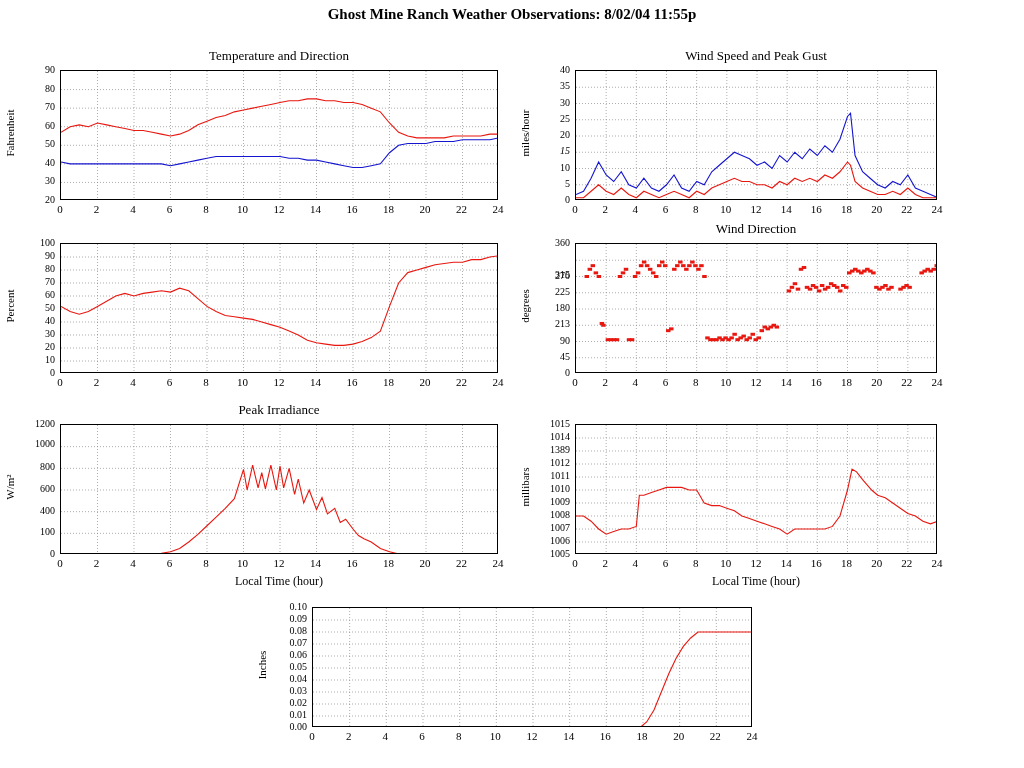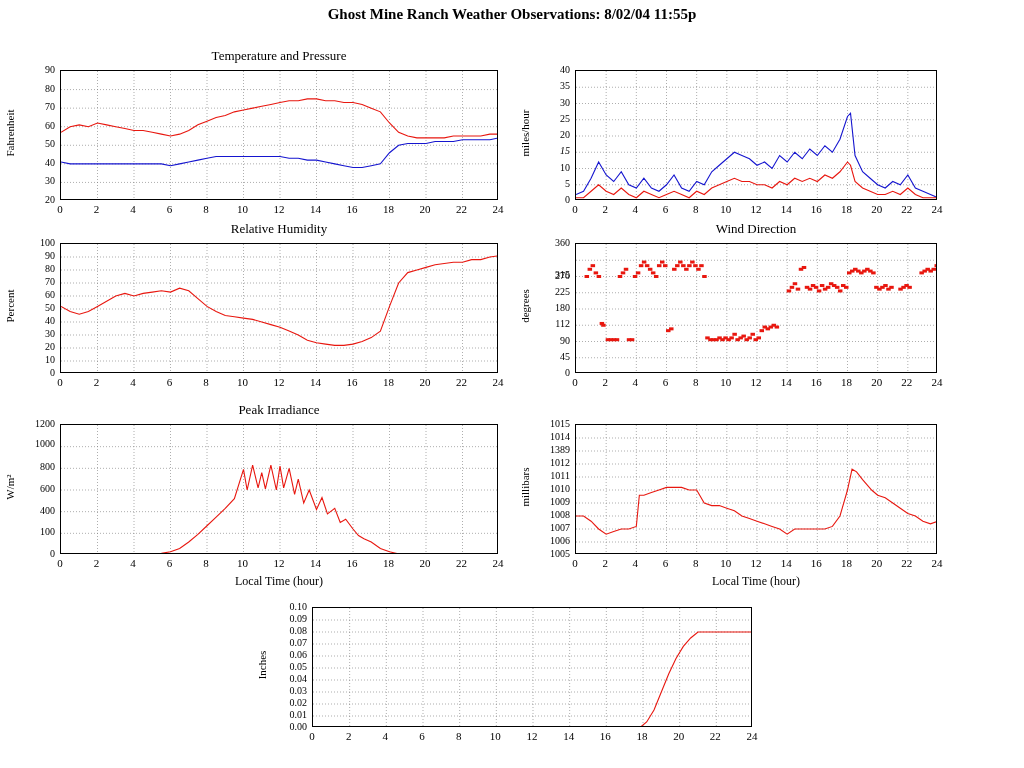--- a/index.html
+++ b/index.html
@@ -52,21 +52,21 @@
   }
   svg{display:block;}
 </style>
 </head>
 <body>
 
 <div id="page-title">Ghost Mine Ranch Weather Observations: 8/02/04 11:55p</div>
 
 <div id="panels">
     <div class="panel" style="left: 0px; top: 48px; width: 508px; height: 210px;">
-      <div class="panel-title" style="left: 60px; width: 438px;">Temperature and Pressure</div>
+      <div class="panel-title" style="left: 60px; width: 438px;">Temperature and Direction</div>
       <svg width="438" height="130" style="position: absolute; left: 60px; top: 22px; border: 1px solid rgb(0, 0, 0); box-sizing: border-box; background: rgb(255, 255, 255);">
         <line x1="36.5" x2="36.5" y1="0" y2="130" stroke="#777" stroke-width="0.6" stroke-dasharray="1,2"></line>
         <line x1="73" x2="73" y1="0" y2="130" stroke="#777" stroke-width="0.6" stroke-dasharray="1,2"></line>
         <line x1="109.5" x2="109.5" y1="0" y2="130" stroke="#777" stroke-width="0.6" stroke-dasharray="1,2"></line>
         <line x1="146" x2="146" y1="0" y2="130" stroke="#777" stroke-width="0.6" stroke-dasharray="1,2"></line>
         <line x1="182.5" x2="182.5" y1="0" y2="130" stroke="#777" stroke-width="0.6" stroke-dasharray="1,2"></line>
         <line x1="219" x2="219" y1="0" y2="130" stroke="#777" stroke-width="0.6" stroke-dasharray="1,2"></line>
         <line x1="255.50000000000003" x2="255.50000000000003" y1="0" y2="130" stroke="#777" stroke-width="0.6" stroke-dasharray="1,2"></line>
         <line x1="292" x2="292" y1="0" y2="130" stroke="#777" stroke-width="0.6" stroke-dasharray="1,2"></line>
         <line x1="328.5" x2="328.5" y1="0" y2="130" stroke="#777" stroke-width="0.6" stroke-dasharray="1,2"></line>
@@ -98,20 +98,21 @@
       <div class="xtick" style="left: 264px; width: 30px; top: 155px;">12</div>
       <div class="xtick" style="left: 300.5px; width: 30px; top: 155px;">14</div>
       <div class="xtick" style="left: 337px; width: 30px; top: 155px;">16</div>
       <div class="xtick" style="left: 373.5px; width: 30px; top: 155px;">18</div>
       <div class="xtick" style="left: 410px; width: 30px; top: 155px;">20</div>
       <div class="xtick" style="left: 446.5px; width: 30px; top: 155px;">22</div>
       <div class="xtick" style="left: 483px; width: 30px; top: 155px;">24</div>
       <div class="ylabel" style="left: -30px; width: 80px; text-align: center; top: 79px; transform: rotate(-90deg);">Fahrenheit</div>
     </div>
     <div class="panel" style="left: 515px; top: 48px; width: 432px; height: 210px;">
+      <div class="panel-title" style="left: 60px; width: 362px;">Wind Speed and Peak Gust</div>
       <svg width="362" height="130" style="position: absolute; left: 60px; top: 22px; border: 1px solid rgb(0, 0, 0); box-sizing: border-box; background: rgb(255, 255, 255);">
         <line x1="30.166666666666664" x2="30.166666666666664" y1="0" y2="130" stroke="#777" stroke-width="0.6" stroke-dasharray="1,2"></line>
         <line x1="60.33333333333333" x2="60.33333333333333" y1="0" y2="130" stroke="#777" stroke-width="0.6" stroke-dasharray="1,2"></line>
         <line x1="90.5" x2="90.5" y1="0" y2="130" stroke="#777" stroke-width="0.6" stroke-dasharray="1,2"></line>
         <line x1="120.66666666666666" x2="120.66666666666666" y1="0" y2="130" stroke="#777" stroke-width="0.6" stroke-dasharray="1,2"></line>
         <line x1="150.83333333333334" x2="150.83333333333334" y1="0" y2="130" stroke="#777" stroke-width="0.6" stroke-dasharray="1,2"></line>
         <line x1="181" x2="181" y1="0" y2="130" stroke="#777" stroke-width="0.6" stroke-dasharray="1,2"></line>
         <line x1="211.16666666666669" x2="211.16666666666669" y1="0" y2="130" stroke="#777" stroke-width="0.6" stroke-dasharray="1,2"></line>
         <line x1="241.33333333333331" x2="241.33333333333331" y1="0" y2="130" stroke="#777" stroke-width="0.6" stroke-dasharray="1,2"></line>
         <line x1="271.5" x2="271.5" y1="0" y2="130" stroke="#777" stroke-width="0.6" stroke-dasharray="1,2"></line>
@@ -145,21 +146,20 @@
       <div class="xtick" style="left: 226px; width: 30px; top: 155px;">12</div>
       <div class="xtick" style="left: 256.167px; width: 30px; top: 155px;">14</div>
       <div class="xtick" style="left: 286.333px; width: 30px; top: 155px;">16</div>
       <div class="xtick" style="left: 316.5px; width: 30px; top: 155px;">18</div>
       <div class="xtick" style="left: 346.667px; width: 30px; top: 155px;">20</div>
       <div class="xtick" style="left: 376.833px; width: 30px; top: 155px;">22</div>
       <div class="xtick" style="left: 407px; width: 30px; top: 155px;">24</div>
       <div class="ylabel" style="left: -30px; width: 80px; text-align: center; top: 79px; transform: rotate(-90deg);">miles/hour</div>
     </div>
     <div class="panel" style="left: 0px; top: 221px; width: 508px; height: 210px;">
-      <div class="panel-title" style="left: 60px; width: 438px;">Relative Humidity</div>
       <svg width="438" height="130" style="position: absolute; left: 60px; top: 22px; border: 1px solid rgb(0, 0, 0); box-sizing: border-box; background: rgb(255, 255, 255);">
         <line x1="36.5" x2="36.5" y1="0" y2="130" stroke="#777" stroke-width="0.6" stroke-dasharray="1,2"></line>
         <line x1="73" x2="73" y1="0" y2="130" stroke="#777" stroke-width="0.6" stroke-dasharray="1,2"></line>
         <line x1="109.5" x2="109.5" y1="0" y2="130" stroke="#777" stroke-width="0.6" stroke-dasharray="1,2"></line>
         <line x1="146" x2="146" y1="0" y2="130" stroke="#777" stroke-width="0.6" stroke-dasharray="1,2"></line>
         <line x1="182.5" x2="182.5" y1="0" y2="130" stroke="#777" stroke-width="0.6" stroke-dasharray="1,2"></line>
         <line x1="219" x2="219" y1="0" y2="130" stroke="#777" stroke-width="0.6" stroke-dasharray="1,2"></line>
         <line x1="255.50000000000003" x2="255.50000000000003" y1="0" y2="130" stroke="#777" stroke-width="0.6" stroke-dasharray="1,2"></line>
         <line x1="292" x2="292" y1="0" y2="130" stroke="#777" stroke-width="0.6" stroke-dasharray="1,2"></line>
         <line x1="328.5" x2="328.5" y1="0" y2="130" stroke="#777" stroke-width="0.6" stroke-dasharray="1,2"></line>
@@ -342,21 +342,21 @@
         <rect x="343.4083333333333" y="27.388888888888886" width="4.5" height="3" fill="#e8170f"></rect>
         <rect x="346.425" y="25.583333333333343" width="4.5" height="3" fill="#e8170f"></rect>
         <rect x="349.44166666666666" y="23.77777777777777" width="4.5" height="3" fill="#e8170f"></rect>
         <rect x="352.4583333333333" y="25.583333333333343" width="4.5" height="3" fill="#e8170f"></rect>
         <rect x="355.47499999999997" y="23.77777777777777" width="4.5" height="3" fill="#e8170f"></rect>
         <rect x="358.4916666666666" y="20.166666666666657" width="4.5" height="3" fill="#e8170f"></rect>
       </svg>
       <div class="ytick" style="left: 0px; width: 55px; top: 146px;">0</div>
       <div class="ytick" style="left: 0px; width: 55px; top: 129.75px;">45</div>
       <div class="ytick" style="left: 0px; width: 55px; top: 113.5px;">90</div>
-      <div class="ytick" style="left: 0px; width: 55px; top: 97.25px;">112</div>
+      <div class="ytick" style="left: 0px; width: 55px; top: 97.25px;">213</div>
       <div class="ytick" style="left: 0px; width: 55px; top: 81px;">180</div>
       <div class="ytick" style="left: 0px; width: 55px; top: 64.75px;">225</div>
       <div class="ytick" style="left: 0px; width: 55px; top: 48.5px;">270</div>
       <div class="ytick" style="left: 0px; width: 55px; top: 32.25px; margin-top: 16px;">315</div>
       <div class="ytick" style="left: 0px; width: 55px; top: 16px;">360</div>
       <div class="xtick" style="left: 45px; width: 30px; top: 155px;">0</div>
       <div class="xtick" style="left: 75.1667px; width: 30px; top: 155px;">2</div>
       <div class="xtick" style="left: 105.333px; width: 30px; top: 155px;">4</div>
       <div class="xtick" style="left: 135.5px; width: 30px; top: 155px;">6</div>
       <div class="xtick" style="left: 165.667px; width: 30px; top: 155px;">8</div>

